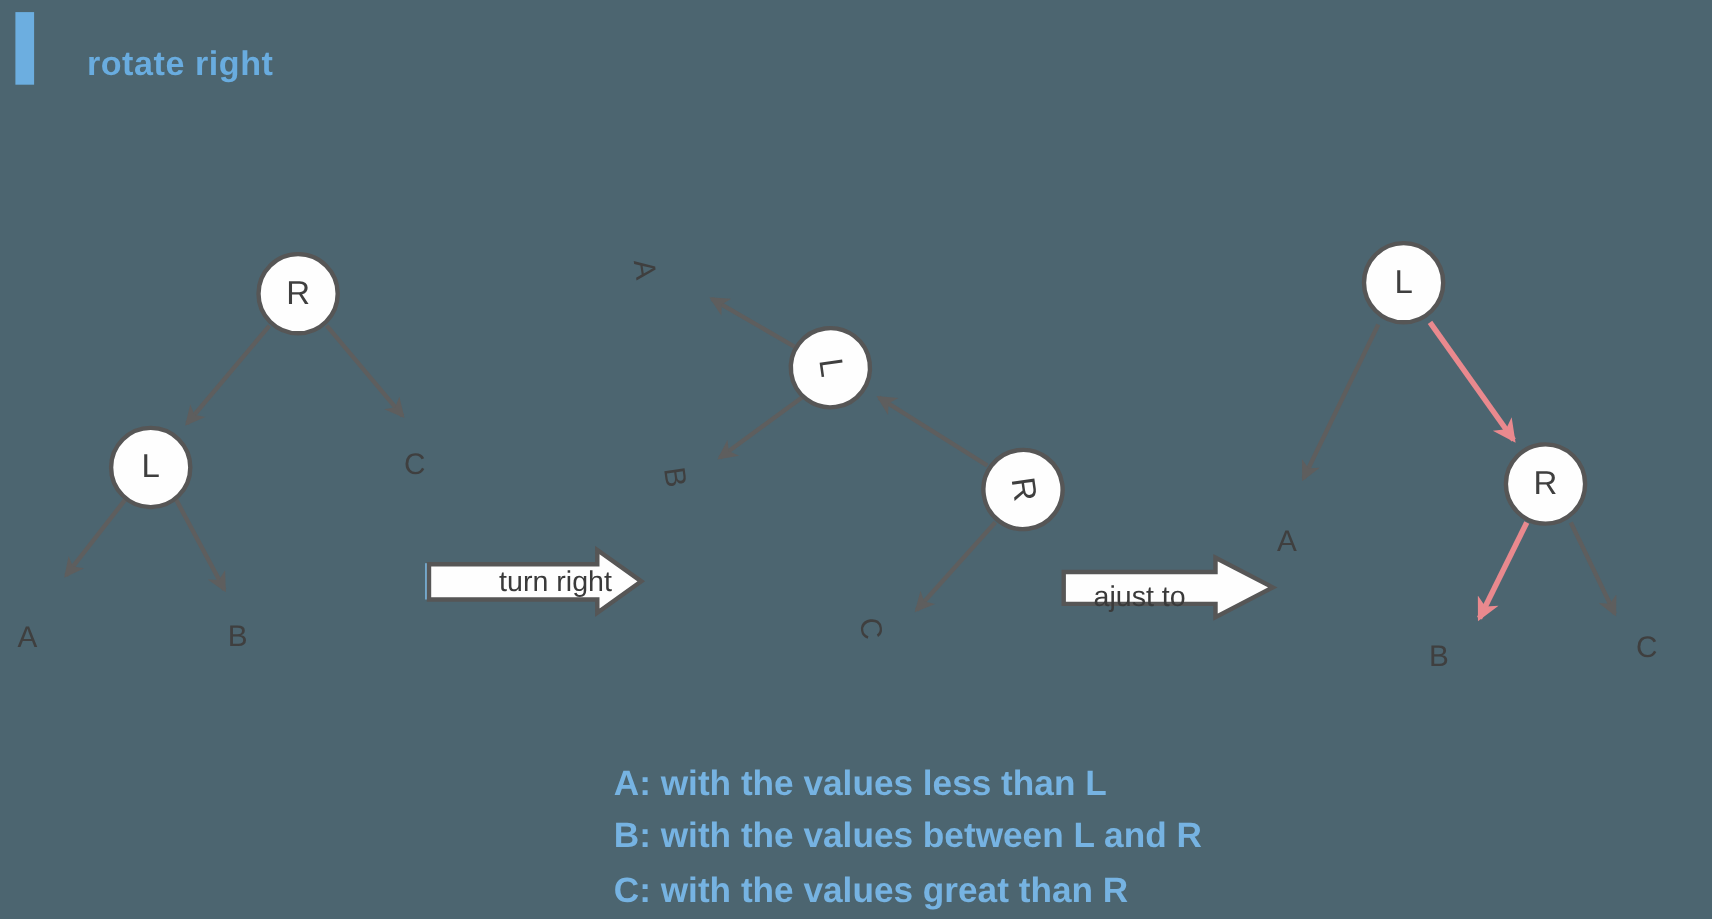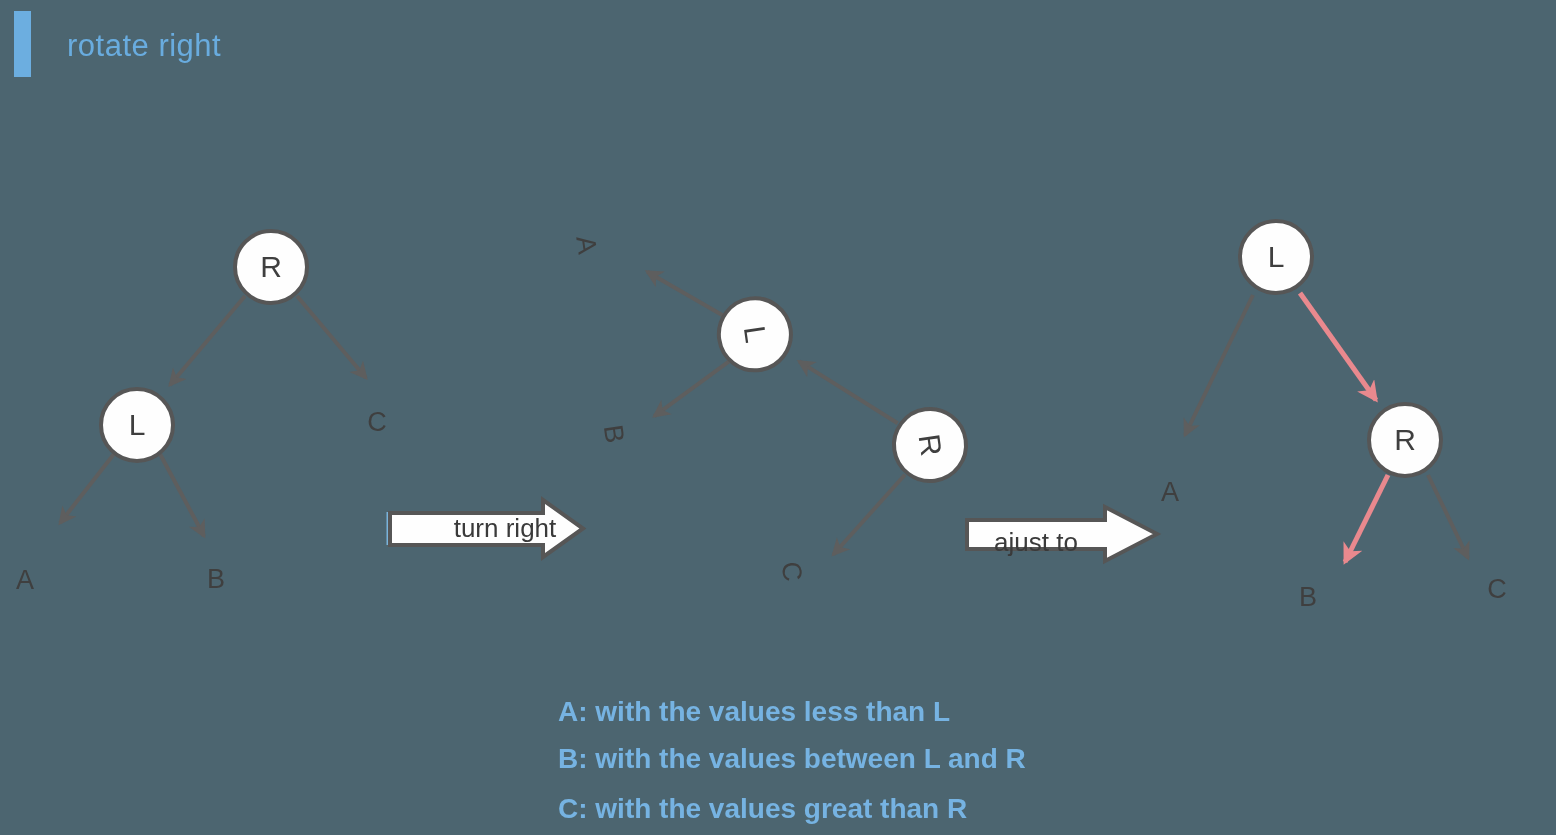--- a/index.html
+++ b/index.html
@@ -4,22 +4,22 @@
 <style>
   html,body{margin:0;padding:0;background:#4C6570;}
   .canvas{
     position:relative; width:1556px; height:835px; overflow:hidden;
     background:#4C6570;
     font-family:"Liberation Sans", sans-serif;
   }
   
   .accent-bar{position:absolute; left:14px; top:11px; width:17px; height:66px; background:#6CAEE0;}
   .page-title{
-    position:absolute; left:63px; top:24px; margin:4px;
-    font-size:31px; font-weight:400; color:#69ACDF; letter-spacing:0.5px;
+    position:absolute; left:63px; top:24px; margin:16px;
+    font-size:31px; font-weight:700; color:#69ACDF; letter-spacing:0.5px;
   }
   
   .tree{position:absolute; width:420px; height:440px;}
   .tree svg{position:absolute; left:0; top:0; overflow:visible;}
   .tree-before{left:0; top:180px;}
   .tree-rotating{left:659px; top:358px; transform-origin:271px 87px; transform:rotate(82deg);}
   .tree-after{left:1100px; top:180px; width:456px; height:460px;}
   .node{
     position:absolute; width:76px; height:76px; box-sizing:border-box;
     background:#FEFEFE; border:4px solid #565656; border-radius:50%;
@@ -34,21 +34,21 @@
   .banner{position:absolute; overflow:visible;}
   .banner-label{
     position:absolute; display:flex; align-items:center; justify-content:center;
     font-size:26px; color:#3A3A3A; white-space:nowrap;
   }
   .banner-label-turn{left:392px; top:511px; width:150px; height:34px;padding-left:38px;}
   .banner-label-adjust{left:969px; top:518px; width:134px; height:49px;}
   
   .legend-line{
     position:absolute; left:558px; margin:0;
-    font-size:28px; font-weight:600; color:#76B3E2; line-height:26px;
+    font-size:32px; font-weight:600; color:#76B3E2; line-height:26px;
   }
   .legend-a{top:699px;} .legend-b{top:746px;} .legend-c{top:796px;}
 </style>
 </head>
 <body>
 
 <div class="canvas">
 
   <span class="accent-bar"></span>
   <h1 class="page-title">rotate right</h1>

